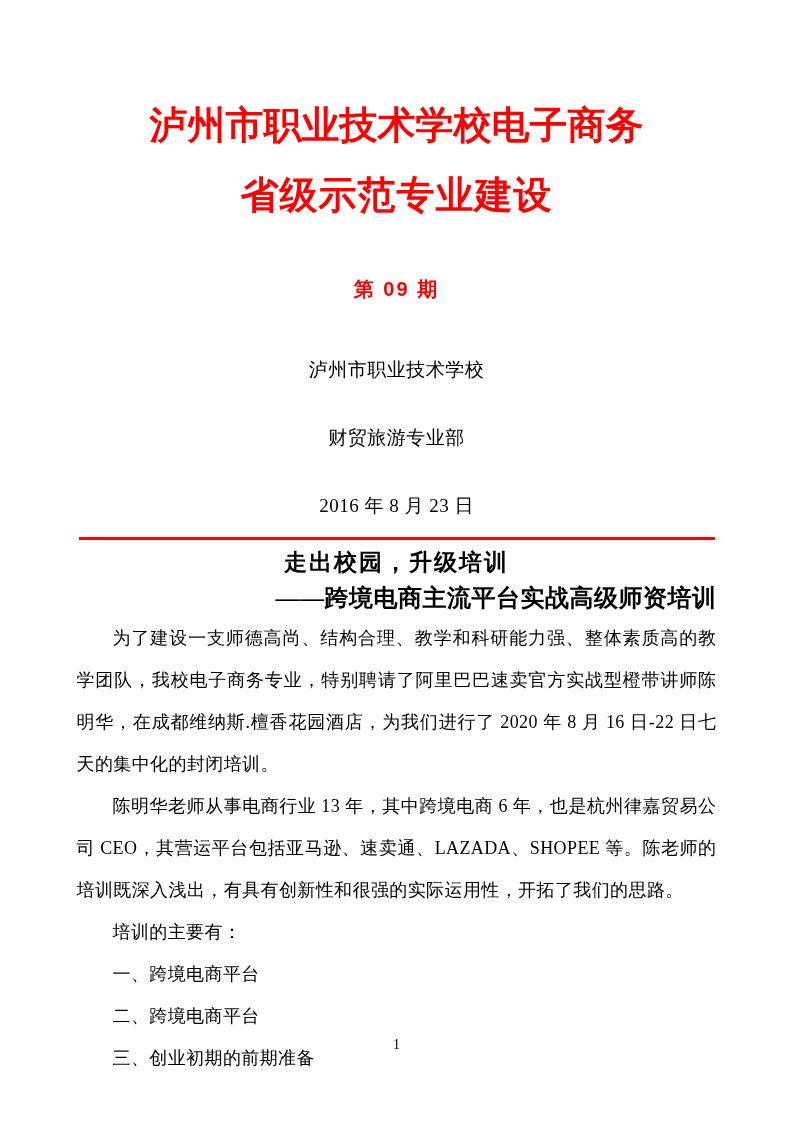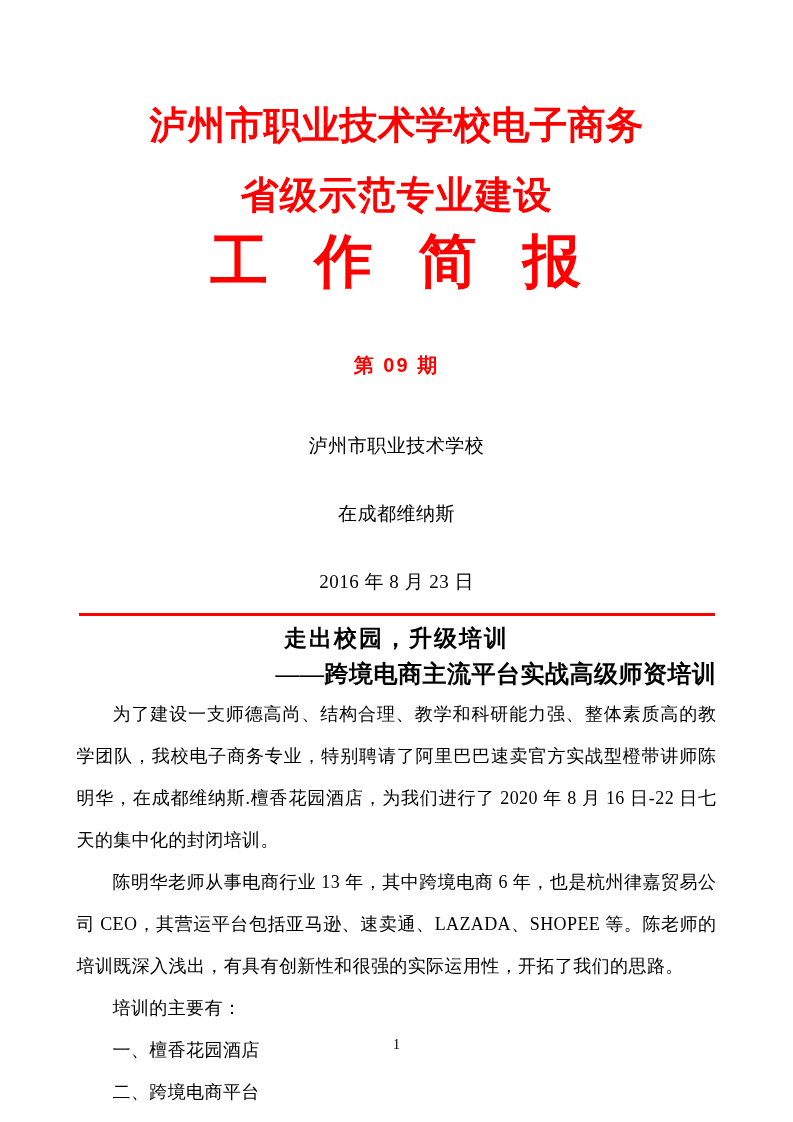--- a/index.html
+++ b/index.html
@@ -97,42 +97,41 @@
   }
 </style>
 </head>
 <body>
 
 <div class="page">
 
   <header class="masthead">
     <div class="m-title m1">泸州市职业技术学校电子商务</div>
     <div class="m-title m2">省级示范专业建设</div>
-    <div class="m-title m3">工 作 简 报</div>
 
     <div class="issue">第 09 期</div>
 
     <div class="info-line">
       <span>泸州市职业技术学校</span>
-      <span>在成都维纳斯</span>
+      <span>财贸旅游专业部</span>
       <span>2016 年 8 月 23 日</span>
     </div>
 
     <div class="rule"></div>
   </header>
 
   <main class="article">
     <h2 class="a-title">走出校园，升级培训</h2>
     <h3 class="a-subtitle">——跨境电商主流平台实战高级师资培训</h3>
 
     <div class="body-block">
       <p class="body-p">为了建设一支师德高尚、结构合理、教学和科研能力强、整体素质高的教学团队，我校电子商务专业，特别聘请了阿里巴巴速卖官方实战型橙带讲师陈明华，在成都维纳斯.檀香花园酒店，为我们进行了 2020 年 8 月 16 日-22 日七天的集中化的封闭培训。</p>
       <p class="body-p">陈明华老师从事电商行业 13 年，其中跨境电商 6 年，也是杭州律嘉贸易公司 CEO，其营运平台包括亚马逊、速卖通、LAZADA、SHOPEE 等。陈老师的培训既深入浅出，有具有创新性和很强的实际运用性，开拓了我们的思路。</p>
       <p class="body-p no-justify">培训的主要有：</p>
-      <p class="body-p no-justify">一、檀香花园酒店</p>
+      <p class="body-p no-justify">一、跨境电商平台</p>
       <p class="body-p no-justify">二、跨境电商平台</p>
       <p class="body-p no-justify">三、创业初期的前期准备</p>
     </div>
   </main>
 
   <footer>
     <div class="page-number">1</div>
   </footer>
 
 </div>

